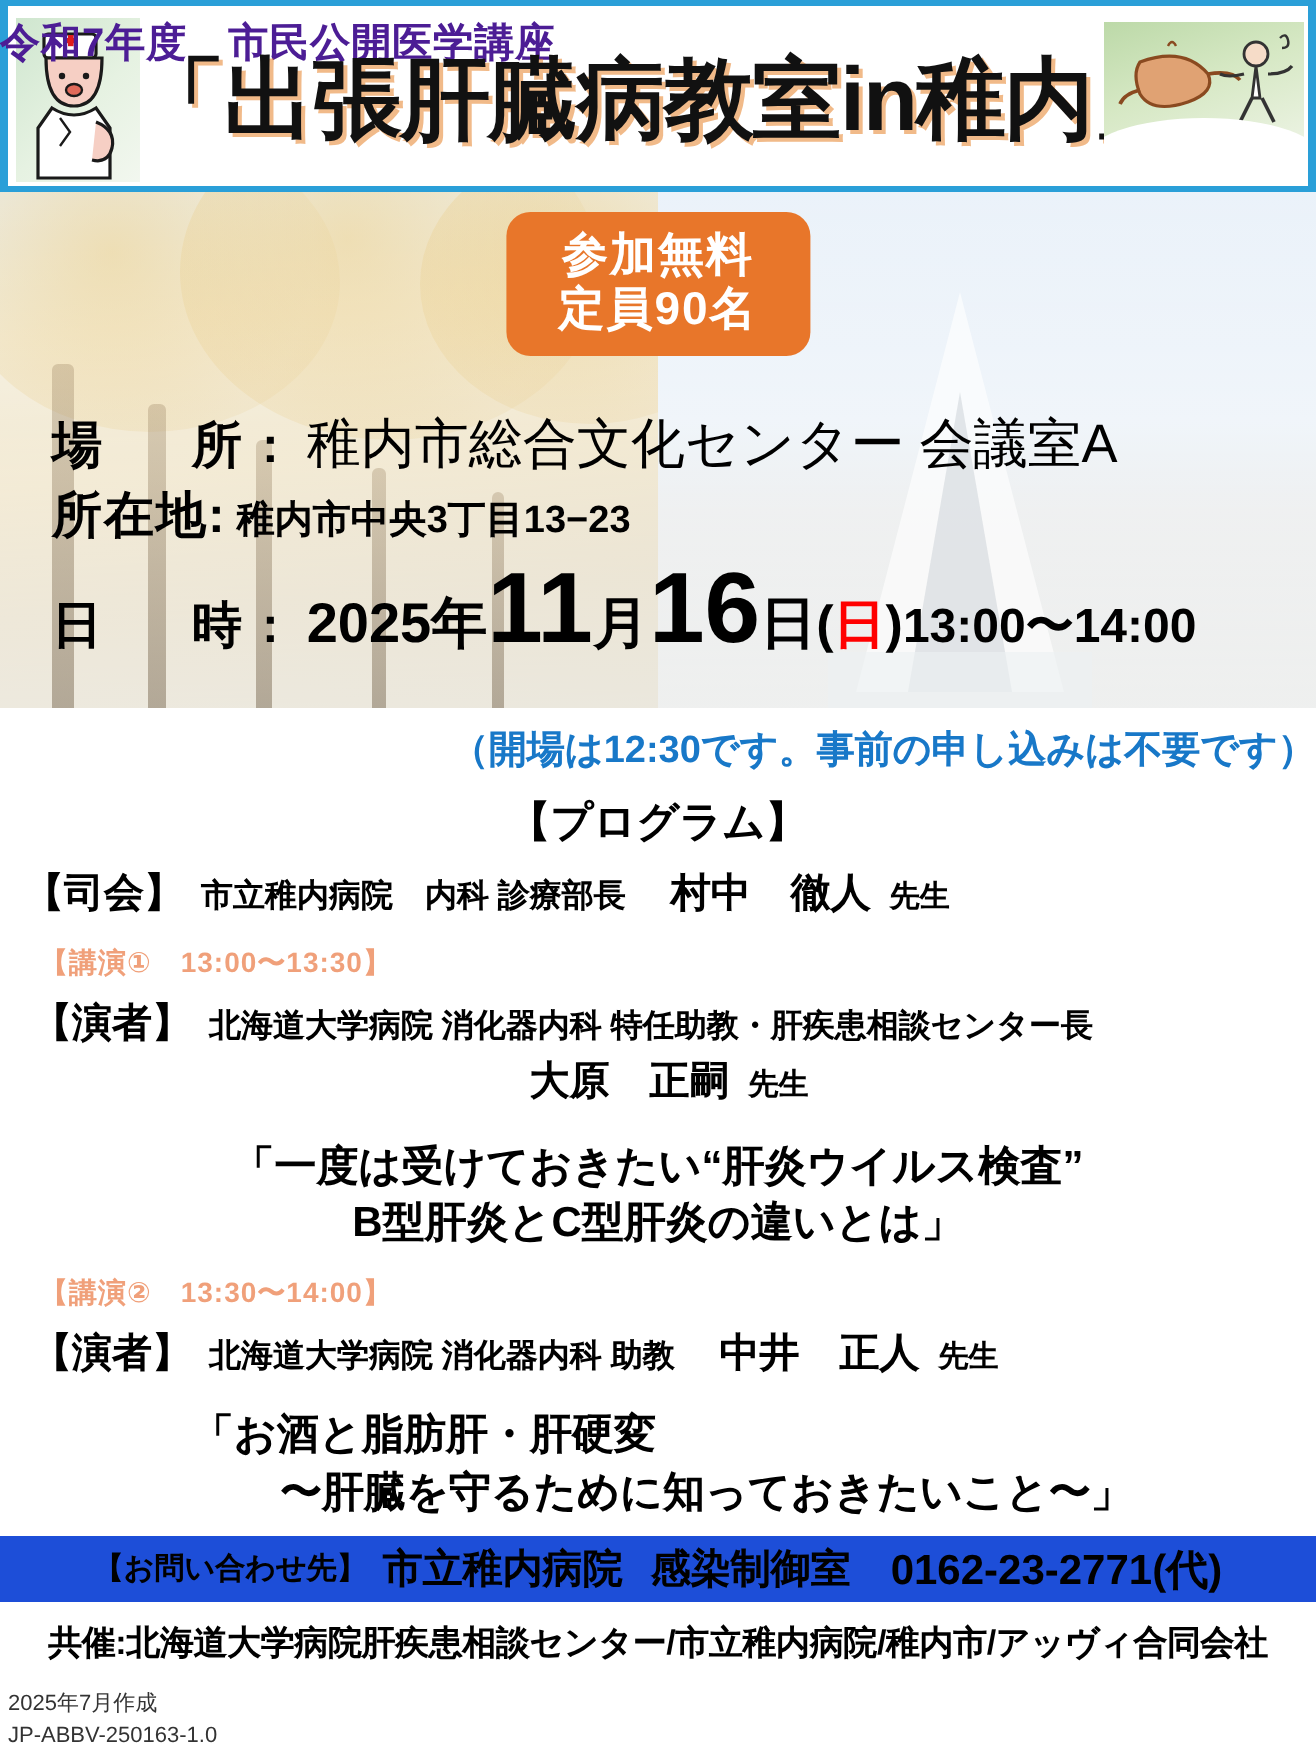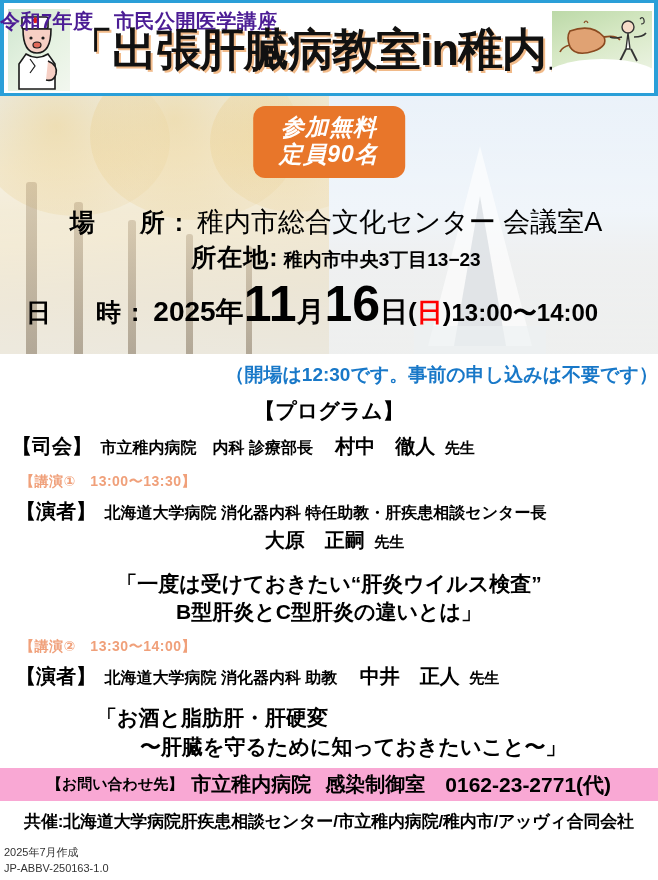--- a/index.html
+++ b/index.html
@@ -173,34 +173,32 @@
     top: 10px;
     background: #e8762a;
     color: #ffffff;
     border-radius: 12px;
     padding: 8px 26px 10px;
     text-align: center;
     font-size: 23px;
     font-weight: bold;
     line-height: 1.18;
     letter-spacing: 1px;
-    font-style: italic;
   }
 
   .venue-block {
     position: absolute;
     left: 26px;
     right: 12px;
     top: 108px;
   }
   .venue-row {
     display: flex;
     align-items: baseline;
     white-space: nowrap;
-    justify-content: center;
   }
   .venue-label {
     font-size: 25px;
     font-weight: bold;
     letter-spacing: 1px;
   }
   .venue-label-spaced {
     font-size: 25px;
     font-weight: bold;
     letter-spacing: 10px;
@@ -308,21 +306,21 @@
   }
   .talk-title-2 .l2 { display: block; padding-left: 44px; }
 
   
   .contact-band {
     position: absolute;
     left: 0;
     right: 0;
     top: 768px;
     height: 33px;
-    background: #f9a8d4;
+    background: #1d4ed8;
     display: flex;
     align-items: center;
     justify-content: center;
     white-space: nowrap;
   }
   .contact-tag {
     font-size: 15px;
     font-weight: bold;
   }
   .contact-org {

